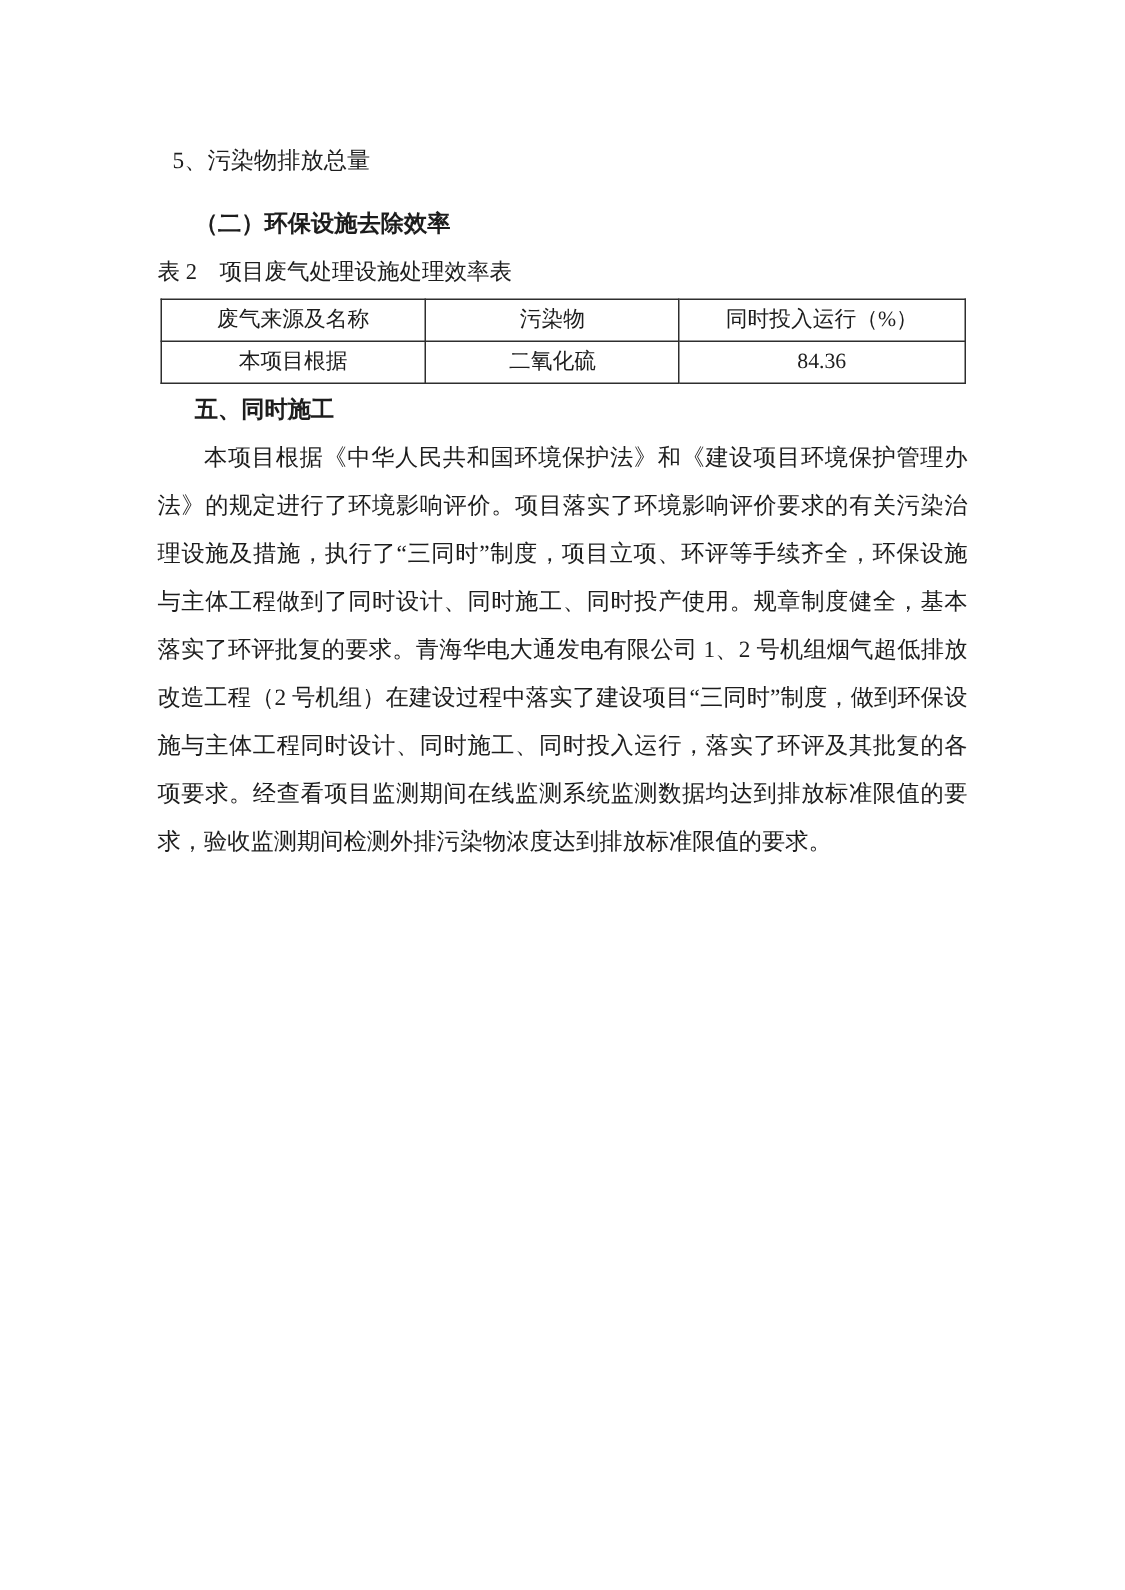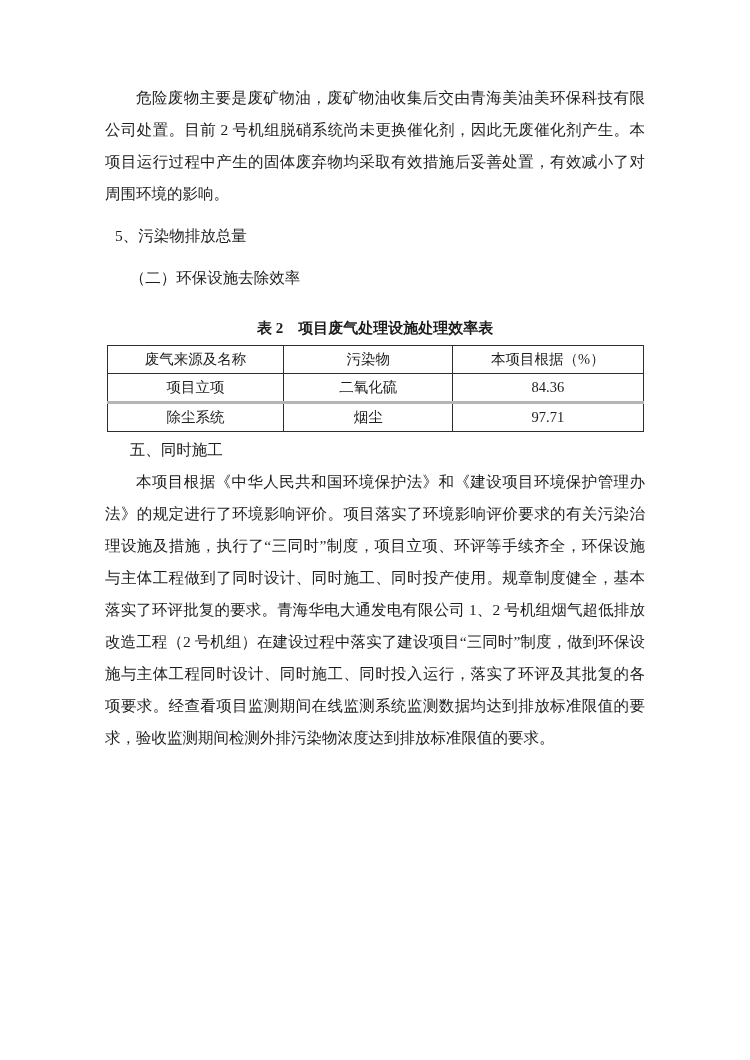--- a/index.html
+++ b/index.html
@@ -28,30 +28,30 @@
   .indent {
     text-indent: 2em;
   }
   .plain-heading {
     margin: 10px;
     font-weight: normal;
   }
   .sub-heading {
     margin: 0;
     font-size: 15.5px;
-    font-weight: normal;
+    font-weight: bold;
     text-indent: 1.6em;
     text-align: left;
   }
   .table-title {
-    text-align: center;
-    font-weight: bold;
+    text-align: left;
+    font-weight: normal;
     font-size: 15px;
     line-height: 30px;
-    margin-top: 19px;
+    margin-top: 1px;
   }
   table.data-table {
     width: 537px;
     margin: 2px auto 2px auto;
     border-collapse: collapse;
     table-layout: fixed;
     font-size: 14.5px;
   }
   table.data-table th,
   table.data-table td {
@@ -67,53 +67,47 @@
   }
   .col-source { width: 33%; }
   .col-pollutant { width: 31.5%; }
   .col-efficiency { width: 35.5%; }
 </style>
 </head>
 <body>
 
 <div class="page-content">
 
-  <p class="para indent">危险废物主要是废矿物油，废矿物油收集后交由青海美油美环保科技有限公司处置。目前 2 号机组脱硝系统尚未更换催化剂，因此无废催化剂产生。本项目运行过程中产生的固体废弃物均采取有效措施后妥善处置，有效减小了对周围环境的影响。</p>
 
   <p class="para plain-heading">5、污染物排放总量</p>
 
 
   <h3 class="sub-heading">（二）环保设施去除效率</h3>
 
 
   <div class="table-title">表 2　项目废气处理设施处理效率表</div>
 
   <table class="data-table">
     <colgroup>
       <col class="col-source">
       <col class="col-pollutant">
       <col class="col-efficiency">
     </colgroup>
     <thead>
       <tr>
         <th>废气来源及名称</th>
         <th>污染物</th>
-        <th>本项目根据（%）</th>
+        <th>同时投入运行（%）</th>
       </tr>
     </thead>
     <tbody>
       <tr>
-        <td>项目立项</td>
+        <td>本项目根据</td>
         <td>二氧化硫</td>
         <td>84.36</td>
-      </tr>
-      <tr class="thick-top">
-        <td>除尘系统</td>
-        <td>烟尘</td>
-        <td>97.71</td>
       </tr>
     </tbody>
   </table>
 
   <h3 class="sub-heading">五、同时施工</h3>
 
   <p class="para indent">本项目根据《中华人民共和国环境保护法》和《建设项目环境保护管理办法》的规定进行了环境影响评价。项目落实了环境影响评价要求的有关污染治理设施及措施，执行了“三同时”制度，项目立项、环评等手续齐全，环保设施与主体工程做到了同时设计、同时施工、同时投产使用。规章制度健全，基本落实了环评批复的要求。青海华电大通发电有限公司 1、2 号机组烟气超低排放改造工程（2 号机组）在建设过程中落实了建设项目“三同时”制度，做到环保设施与主体工程同时设计、同时施工、同时投入运行，落实了环评及其批复的各项要求。经查看项目监测期间在线监测系统监测数据均达到排放标准限值的要求，验收监测期间检测外排污染物浓度达到排放标准限值的要求。</p>
 
 
 

